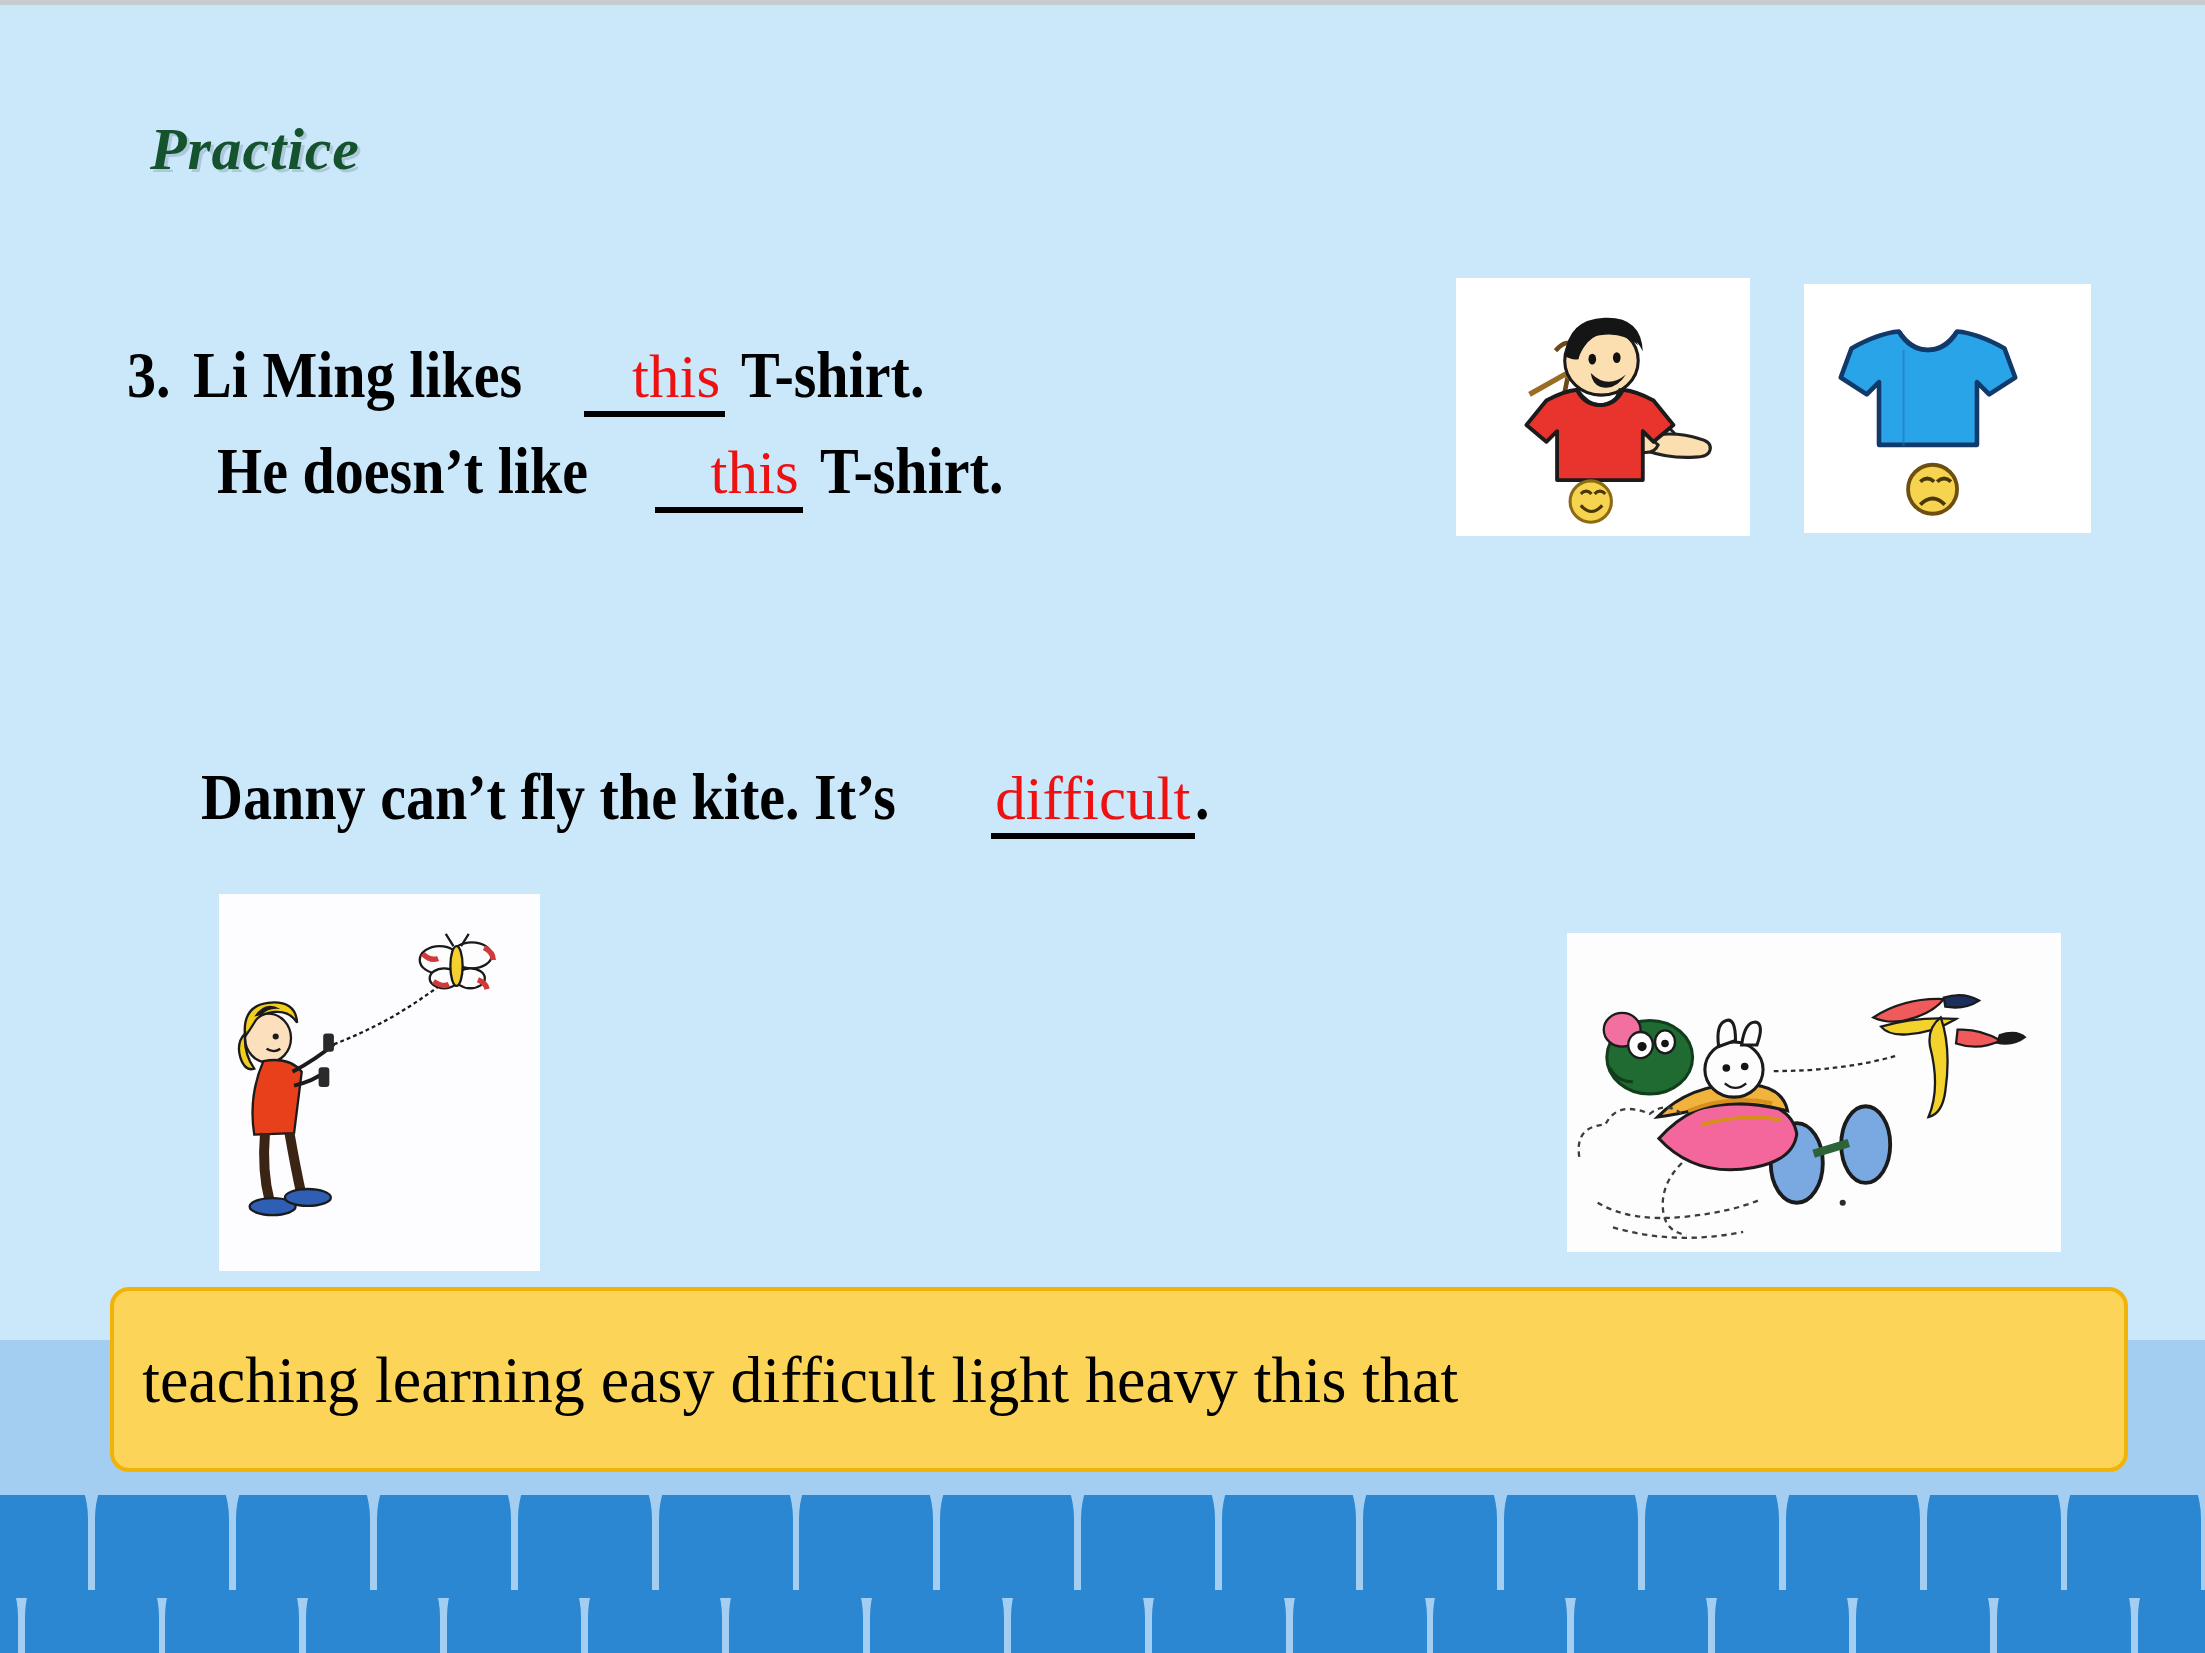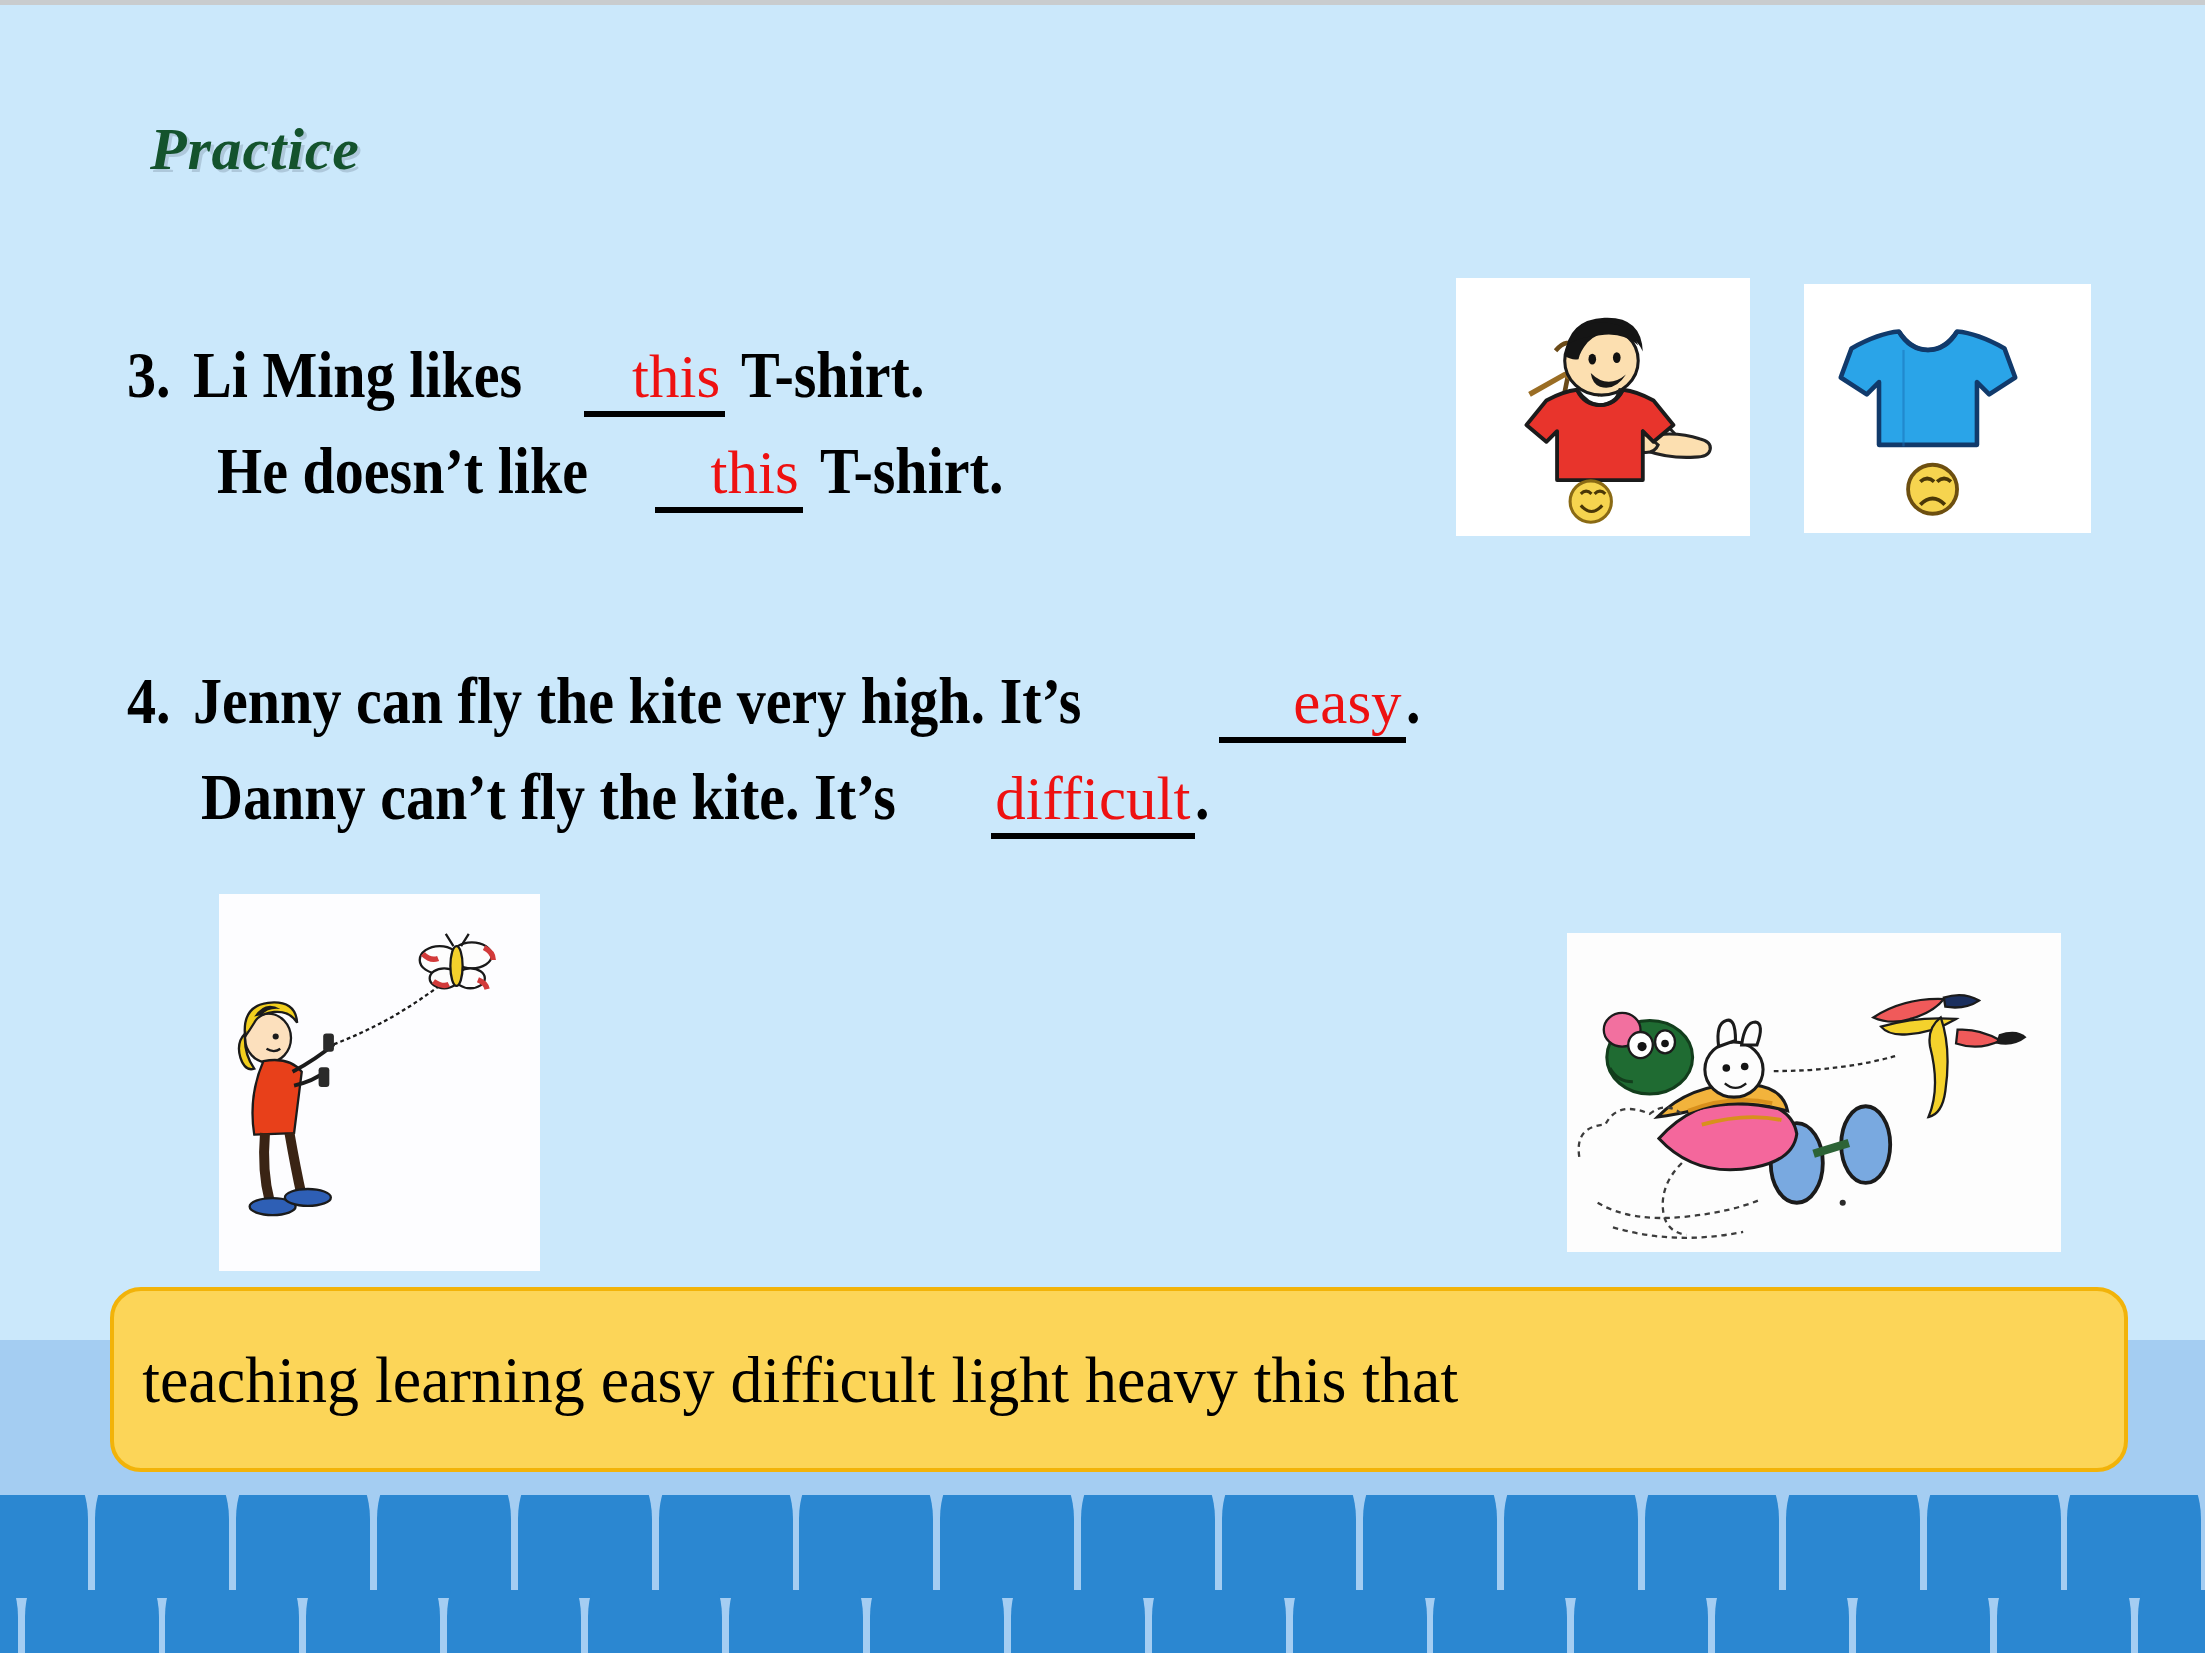--- a/index.html
+++ b/index.html
@@ -156,21 +156,21 @@
 
   
   .wordbank {
     position: absolute;
     left: 110px;
     top: 1287px;
     width: 2018px;
     height: 185px;
     background: #fcd558;
     border: 4.6px solid #f2b309;
-    border-radius: 31px;
+    border-radius: 19px;
     box-sizing: border-box;
     display: flex;
     align-items: center;
   }
   .wordbank-text {
     font-size: 66px;
     color: #000000;
     white-space: nowrap;
     padding-left: 29px;
     display: inline-block;
@@ -230,23 +230,20 @@
 
 
   <div class="sentence s3-l1">
     <span class="cond">3.</span><span class="cond">&nbsp;</span><span class="cond">Li Ming likes</span><span class="cond">&nbsp;</span><span class="blank blank-this">this</span><span class="cond">&nbsp;</span><span class="cond">T-shirt.</span>
   </div>
 
   <div class="sentence s3-l2">
     <span class="cond">He doesn’t like</span><span class="cond">&nbsp;</span><span class="blank blank-that">this</span><span class="cond">&nbsp;</span><span class="cond">T-shirt.</span>
   </div>
 
-  <div class="sentence s4-l1">
-    <span class="cond">4.</span><span class="cond">&nbsp;</span><span class="cond">Jenny can fly the kite very high. It’s</span><span class="cond">&nbsp;</span><span class="blank blank-easy">easy</span><span class="cond">.</span>
-  </div>
 
   <div class="sentence s4-l2">
     <span class="cond">Danny can’t fly the kite. It’s</span><span class="blank blank-difficult">difficult</span><span class="cond">.</span>
   </div>
 
   <div class="pic pic-tshirt-boy">
     <svg viewBox="0 0 384 337" xmlns="http://www.w3.org/2000/svg">
       <rect width="384" height="337" fill="#ffffff"></rect>
 
       <path d="M130 95 q16 -18 26 -4 q7 11 -6 18 l-8 40" stroke="#6b4a18" stroke-width="6" fill="none"></path>

